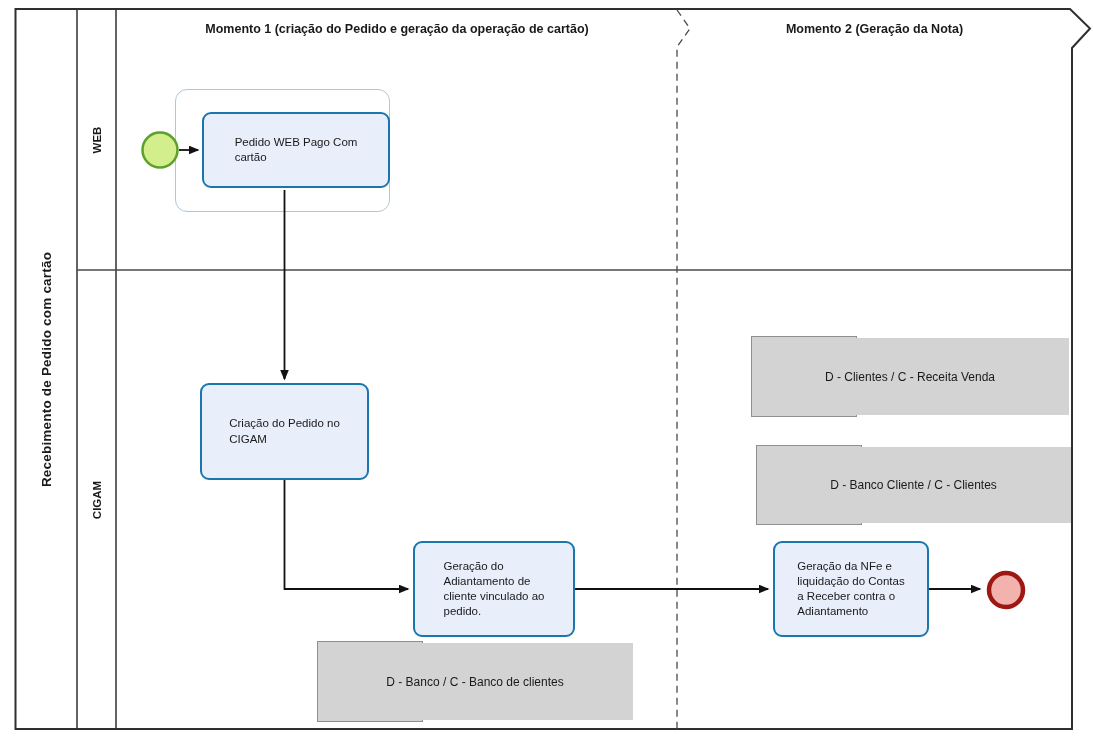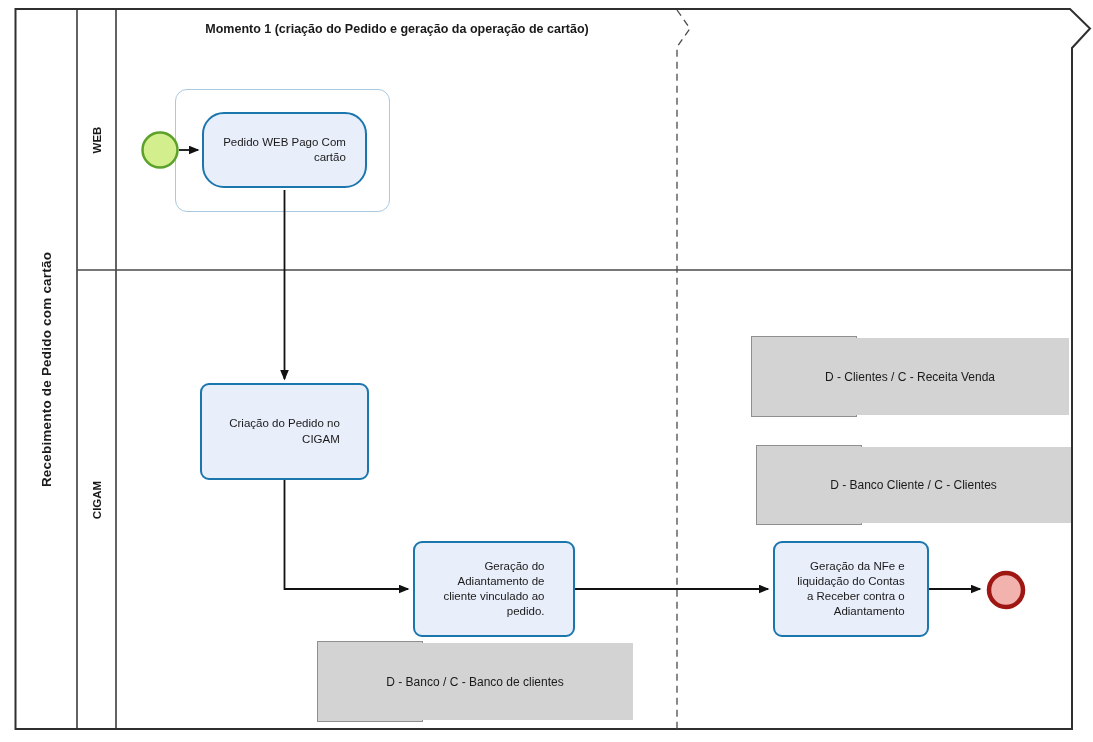--- a/index.html
+++ b/index.html
@@ -5,21 +5,21 @@
   html,body{margin:0;padding:0;background:#fff;}
   .canvas{
     position:relative;
     width:1093px;height:742px;
     background:#fff;
     font-family:"Liberation Sans",sans-serif;
     color:#1a1a1a;
     overflow:hidden;
   }
   .abs{position:absolute;}
-  .flexc{display:flex;align-items:center;justify-content:center;text-align:right;}
+  .flexc{display:flex;align-items:center;justify-content:center;text-align:left;}
   
   .pool-title-cell{left:16px;top:9px;width:61px;height:720px;}
   .pool-title-cell span{transform:rotate(-90deg);white-space:nowrap;font-weight:bold;font-size:13.5px;letter-spacing:.2px;}
   .lane-label-cell span{transform:rotate(-90deg);white-space:nowrap;font-weight:bold;font-size:11.5px;}
   .lane-web{left:78px;top:9px;width:38px;height:261px;}
   .lane-cigam{left:78px;top:270px;width:38px;height:459px;}
   
   .phase{top:10px;height:38px;font-weight:bold;font-size:12.5px;}
   .phase-1{left:117px;width:560px;}
   .phase-2{left:677px;width:395px;}
@@ -27,21 +27,21 @@
   .subprocess{
     left:175px;top:89px;width:213px;height:121px;
     border:1.5px solid #a9c9e1;border-radius:12px;background:transparent;
   }
   
   .task{
     border:2.5px solid #1b76ae;border-radius:9px;background:#e9eefb;
     font-size:11.5px;line-height:1.32;white-space:pre-line;
     box-sizing:border-box;padding:4px 6px;z-index:3;
   }
-  .task-1{left:202px;top:112px;width:165px;height:76px;border-radius:22px;}
+  .task-1{left:202px;top:112px;width:188px;height:76px;}
   .task-2{left:200px;top:383px;width:169px;height:97px;}
   .task-3{left:413px;top:541px;width:162px;height:96px;}
   .task-4{left:773px;top:541px;width:156px;height:96px;}
   
   .note{z-index:1;margin-left:28px;}
   .note .note-left{position:absolute;left:0;top:0;bottom:0;width:106px;background:#d3d3d3;border:1.5px solid #8f8f8f;box-sizing:border-box;}
   .note .note-main{position:absolute;left:2px;right:0;top:2px;bottom:2px;background:#d3d3d3;}
   .note .note-label{position:absolute;inset:0;font-size:12px;}
   .note-a{left:289px;top:641px;width:316px;height:81px;}
   .note-b{left:723px;top:336px;width:318px;height:81px;}
@@ -58,20 +58,21 @@
   </div>
 
   <div class="abs flexc lane-label-cell lane-web">
     <span>WEB</span>
   </div>
   <div class="abs flexc lane-label-cell lane-cigam">
     <span>CIGAM</span>
   </div>
 
   <div class="abs flexc phase phase-1">Momento 1 (criação do Pedido e geração da operação de cartão)</div>
+  <div class="abs flexc phase phase-2">Momento 2 (Geração da Nota)</div>
 
   <div class="abs subprocess"></div>
 
   <div class="abs note note-b">
     <div class="note-left"></div>
     <div class="note-main"></div>
     <div class="note-label flexc">D - Clientes / C - Receita Venda</div>
   </div>
   <div class="abs note note-c">
     <div class="note-left"></div>

